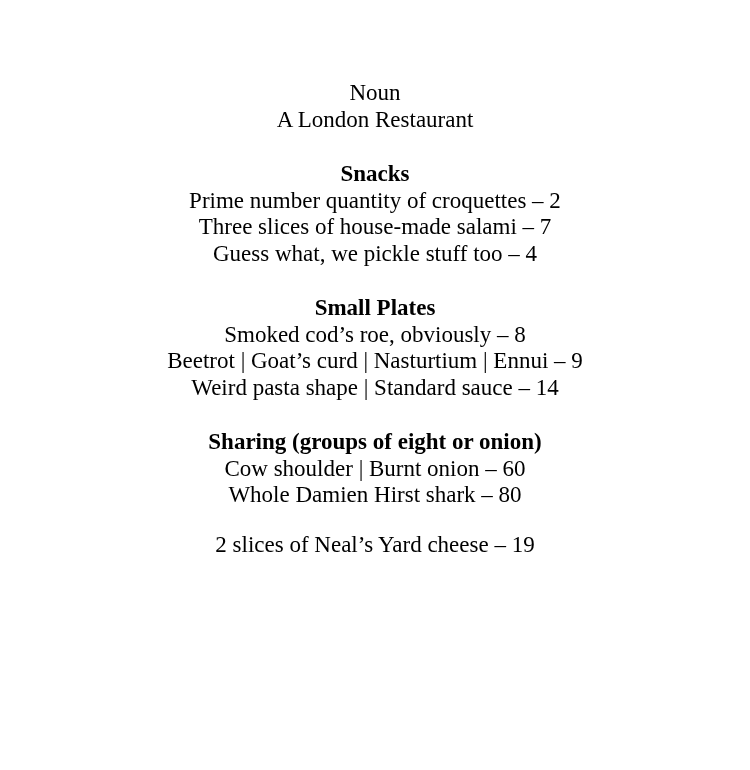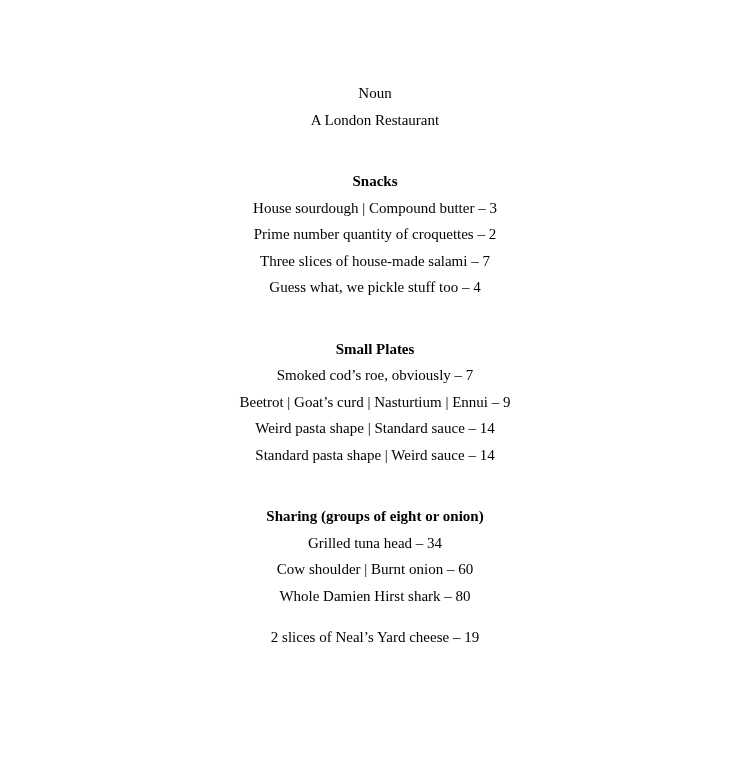--- a/index.html
+++ b/index.html
@@ -12,69 +12,66 @@
     height: 770px;
     background: #ffffff;
     overflow: hidden;
     box-sizing: border-box;
     padding-top: 80px;
   }
   .menu {
     width: 100%;
     text-align: center;
     font-family: "Liberation Serif", "DejaVu Serif", serif;
-    font-size: 15px;
+    font-size: 23px;
     line-height: 26.5px;
     color: #000000;
   }
   .menu-title,
   .menu-subtitle,
   .menu-item,
   .footer-item {
     font-weight: normal;
     margin: 0;
   }
   .section-heading {
     font-weight: bold;
     margin: 0;
   }
   .menu-section {
-    margin-top: 35px; 
+    margin-top: 28px; 
     text-align: center;
   }
   .footer-item {
-    margin-top: 15px; 
+    margin-top: 23px; 
   }
 </style>
 </head>
 <body>
 
 <div class="page">
   <div class="menu">
     <div class="menu-title">Noun</div>
     <div class="menu-subtitle">A London Restaurant</div>
 
     <div id="sections">
         <section class="menu-section">
           <div class="section-heading">Snacks</div>
-          <div class="menu-item">House sourdough | Compound butter – 3</div>
           <div class="menu-item">Prime number quantity of croquettes – 2</div>
           <div class="menu-item">Three slices of house-made salami – 7</div>
           <div class="menu-item">Guess what, we pickle stuff too – 4</div>
         </section>
         <section class="menu-section">
           <div class="section-heading">Small Plates</div>
-          <div class="menu-item">Smoked cod’s roe, obviously – 7</div>
+          <div class="menu-item">Smoked cod’s roe, obviously – 8</div>
           <div class="menu-item">Beetrot | Goat’s curd | Nasturtium | Ennui – 9</div>
           <div class="menu-item">Weird pasta shape | Standard sauce – 14</div>
-          <div class="menu-item">Standard pasta shape | Weird sauce – 14</div>
         </section>
         <section class="menu-section">
           <div class="section-heading">Sharing (groups of eight or onion)</div>
-          <div class="menu-item">Grilled tuna head – 34</div>
           <div class="menu-item">Cow shoulder | Burnt onion – 60</div>
           <div class="menu-item">Whole Damien Hirst shark – 80</div>
         </section>
       </div>
 
     <div class="footer-item">2 slices of Neal’s Yard cheese – 19</div>
   </div>
 </div>
 
 </body></html>

